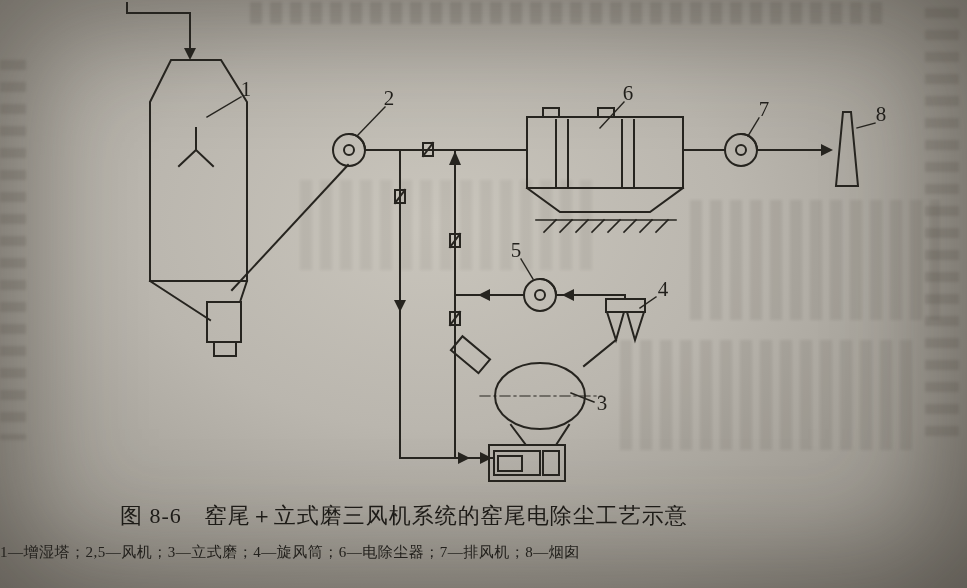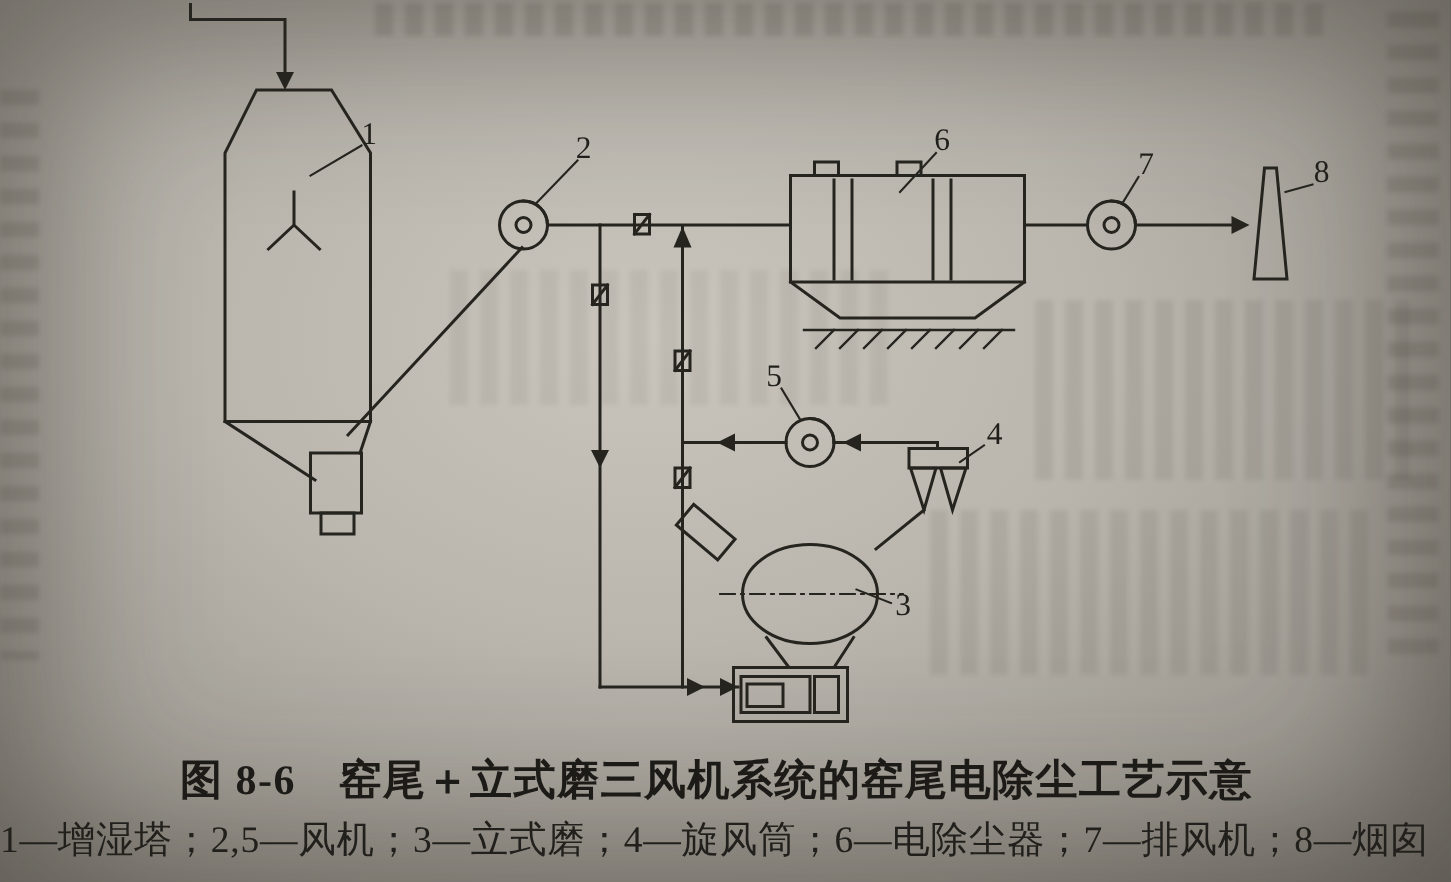--- a/index.html
+++ b/index.html
@@ -7,26 +7,26 @@
     position:relative;width:967px;height:588px;overflow:hidden;
     background:radial-gradient(ellipse at 45% 38%, #c9c5bc 0%, #bab6ae 40%, #a09c94 75%, #837f78 100%);
     box-shadow: inset 0 0 110px 28px rgba(42,37,31,.42);
     font-family:"Liberation Serif", serif;
   }
   .smudge{position:absolute;opacity:.16;filter:blur(1.6px);pointer-events:none;}
   .smudge.rows{background:repeating-linear-gradient(180deg, rgba(55,48,40,.9) 0 10px, transparent 10px 22px);}
   .smudge.cols{background:repeating-linear-gradient(90deg, rgba(55,48,40,.9) 0 12px, transparent 12px 20px);}
   svg text{fill:#211f1b;font-family:"Liberation Serif",serif;font-size:21px;}
   #caption{
-    position:absolute;left:120px;top:501px;width:660px;text-align:center;
-    font-size:28px;font-weight:bold;color:#1d1b17;letter-spacing:1px;white-space:nowrap;
+    position:absolute;left:120px;top:501px;width:660px;
+    font-size:22px;font-weight:normal;color:#1d1b17;letter-spacing:1px;white-space:nowrap;
   }
   #legend{
     position:absolute;left:0px;top:543px;width:967px;text-align:left;
-    font-size:25px;color:#22201c;letter-spacing:.5px;white-space:nowrap;
+    font-size:15px;color:#22201c;letter-spacing:.5px;white-space:nowrap;
   }
 </style>
 </head>
 <body>
 
 <div id="page">
 
   
   <div class="smudge rows" style="left:925px;top:8px;width:34px;height:430px;"></div>
   <div class="smudge cols" style="left:250px;top:2px;width:640px;height:22px;"></div>

